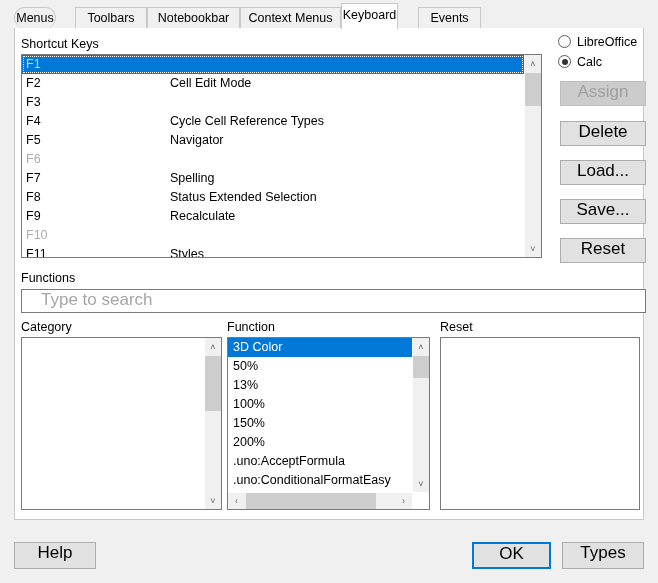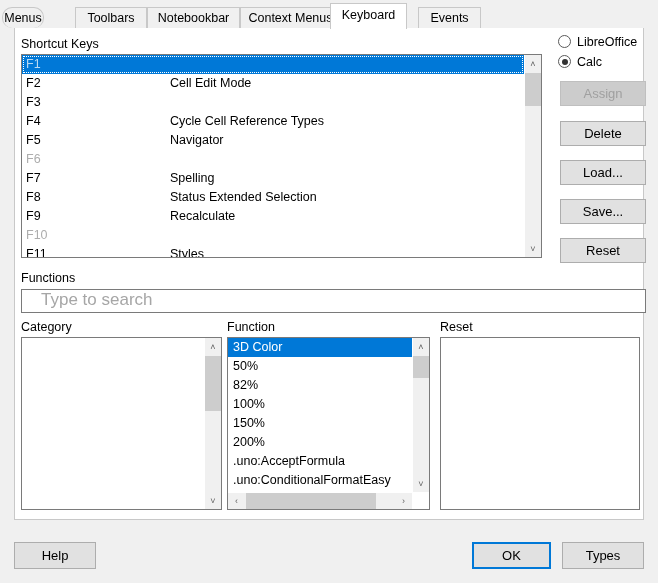--- a/index.html
+++ b/index.html
@@ -216,27 +216,26 @@
     border-radius: 50%;
     background: #333333;
   }
 
   
   .btn {
     position: absolute;
     background: #e1e1e1;
     border: 1px solid #adadad;
     box-sizing: border-box;
-    font-size: 13px;
+    font-size: 17px;
     color: #000;
     text-align: center;
     cursor: default;
     white-space: nowrap;
     display: flex;
-    align-items: center;
     justify-content: center;
   }
   .btn.disabled {
     background: #cccccc;
     border-color: #bfbfbf;
     color: #a0a0a0;
   }
   .btn.default {
     border: 2px solid #0078d7;
     background: #e1e1e1;
@@ -256,33 +255,33 @@
     cursor: text;
     overflow: hidden;
     white-space: nowrap;
   }
 </style>
 </head>
 <body>
 
 <div class="tabstrip">
   <div class="tabstrip-line"></div>
-  <div class="tab" style="left:2px; width:42px;border-radius:10px;">
+  <div class="tab" style="left:14px; width:42px;border-radius:10px;">
     <span>Menus</span>
   </div>
   <div class="tab" style="left:75px; width:72px;">
     <span>Toolbars</span>
   </div>
   <div class="tab" style="left:147px; width:93px;">
     <span>Notebookbar</span>
   </div>
   <div class="tab" style="left:240px; width:101px;">
     <span>Context Menus</span>
   </div>
-  <div class="tab active" style="left:330px; width:77px;">
+  <div class="tab active" style="left:341px; width:57px;">
     <span>Keyboard</span>
   </div>
   <div class="tab" style="left:418px; width:63px;">
     <span>Events</span>
   </div>
 </div>
 
 <div class="panel">
 
   <div class="grouplabel" style="left:6px; top:9px;">Shortcut Keys</div>
@@ -371,21 +370,21 @@
         <span class="chev">˅</span>
       </div>
     </div>
   </div>
 
   <div class="grouplabel" style="left:212px; top:292px;">Function</div>
   <div class="listbox" style="left:212px; top:309px; width:203px; height:173px;">
     <div class="listrows" style="right:17px; bottom:17px;">
       <div class="srow selected">3D Color</div>
       <div class="srow">50%</div>
-      <div class="srow">82%</div>
+      <div class="srow">13%</div>
       <div class="srow">100%</div>
       <div class="srow">150%</div>
       <div class="srow">200%</div>
       <div class="srow">.uno:AcceptFormula</div>
       <div class="srow">.uno:ConditionalFormatEasy</div>
     </div>
     <div class="vscroll" style="bottom:17px;">
       <div class="arrow up">
         <span class="chev">˄</span>
       </div>

